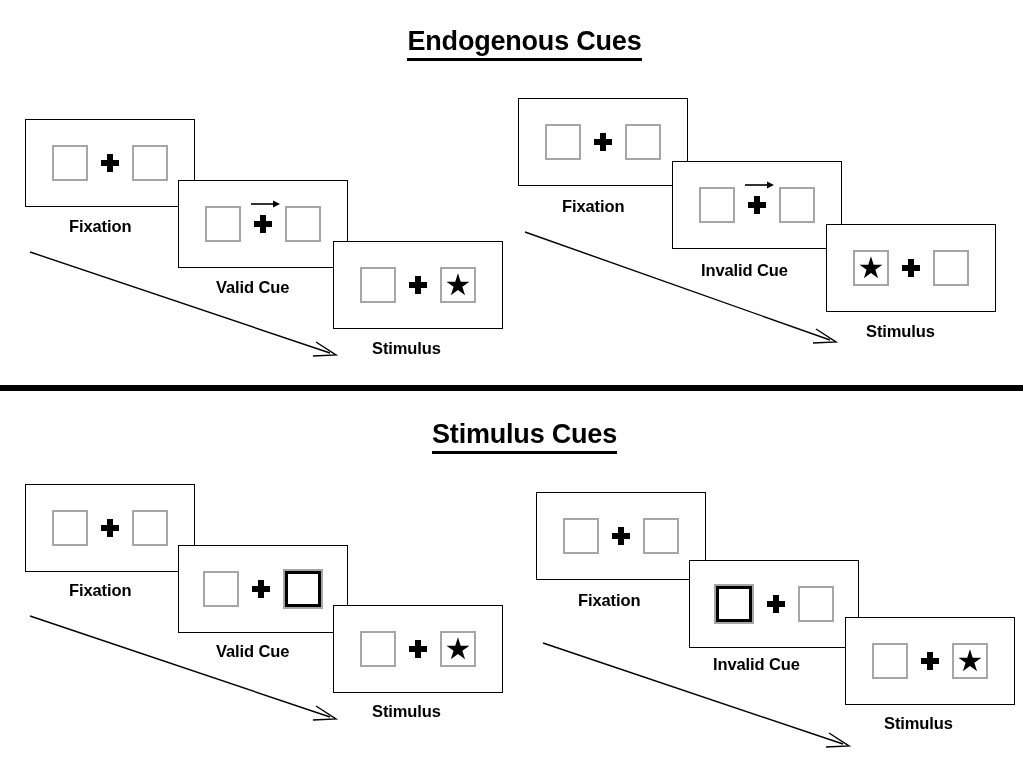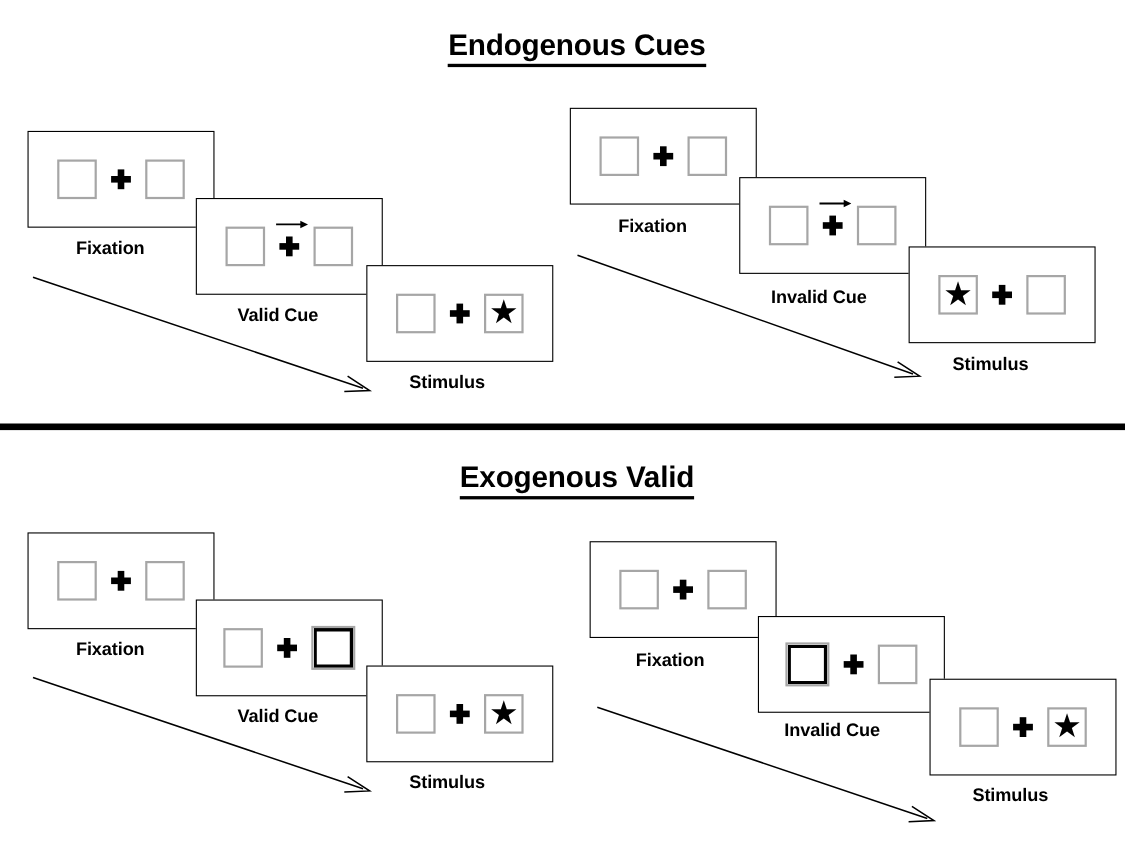--- a/index.html
+++ b/index.html
@@ -185,21 +185,21 @@
   <div class="caption" style="left:866px;top:322px;">Stimulus</div>
 
   <svg class="flow-arrow" style="left:520px;top:226px;" width="330" height="128" viewBox="0 0 330 128">
     <line x1="5" y1="6" x2="310" y2="114" stroke="#000" stroke-width="1.4"></line>
     <path d="M296 103 L316 116 L293 117" fill="none" stroke="#000" stroke-width="1.4"></path>
   </svg>
 
   <div class="divider" style="top:385px;"></div>
 
   <div class="section-title" style="top:419px;">
-    <span>Exogenous Valid</span>
+    <span>Stimulus Cues</span>
   </div>
 
   <div class="panel" style="left:25px;top:484px;width:170px;height:88px;">
     <div class="panel-inner">
       <div class="row">
         <div class="box" style="width:36px;height:36px;"></div>
         <div class="cross" style="width:18px;height:18px;margin:0 13px;">
           <i class="h" style="width:18px;height:6px;"></i>
             <i class="v" style="width:6px;height:18px;"></i>
         </div>

